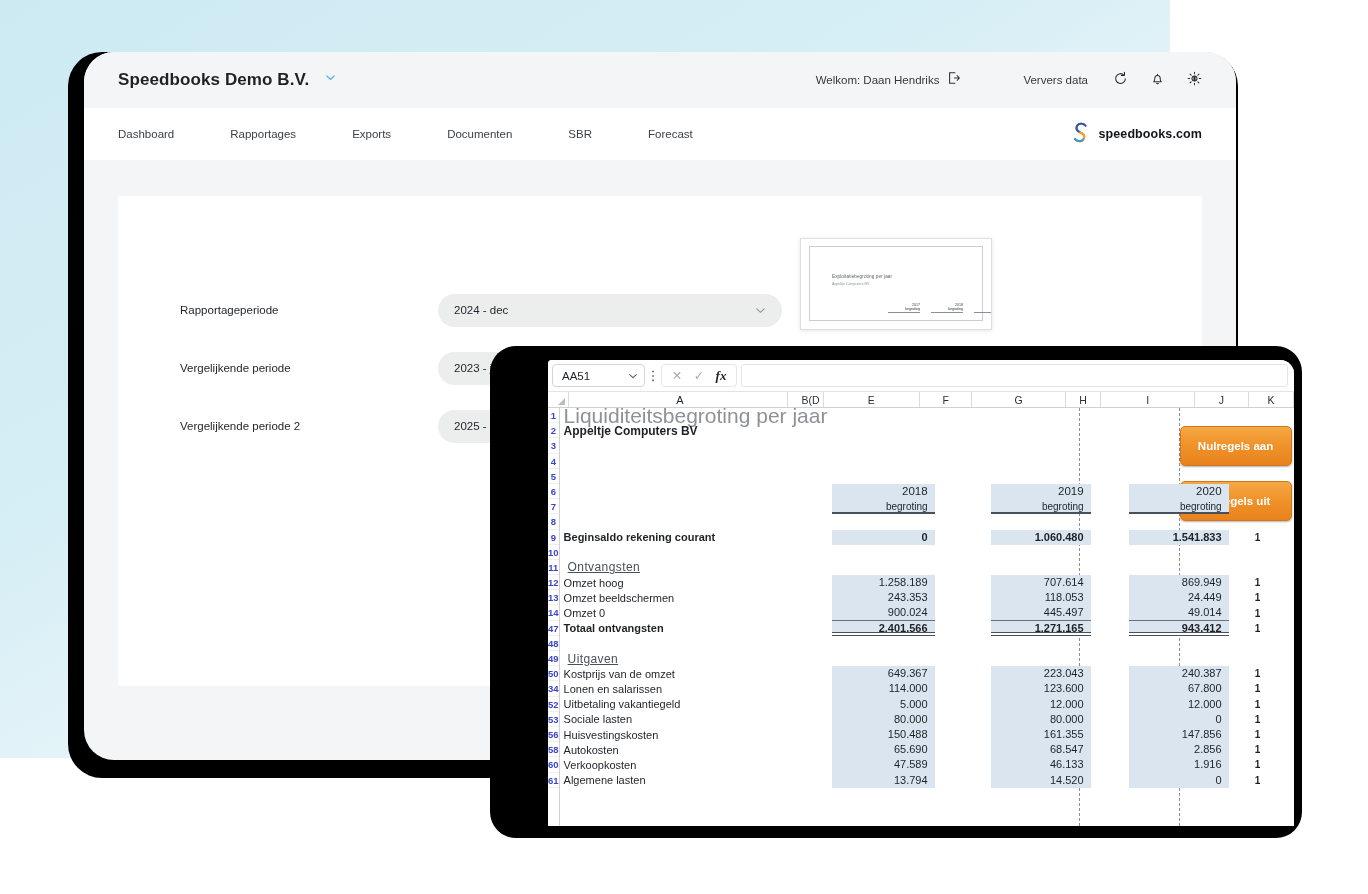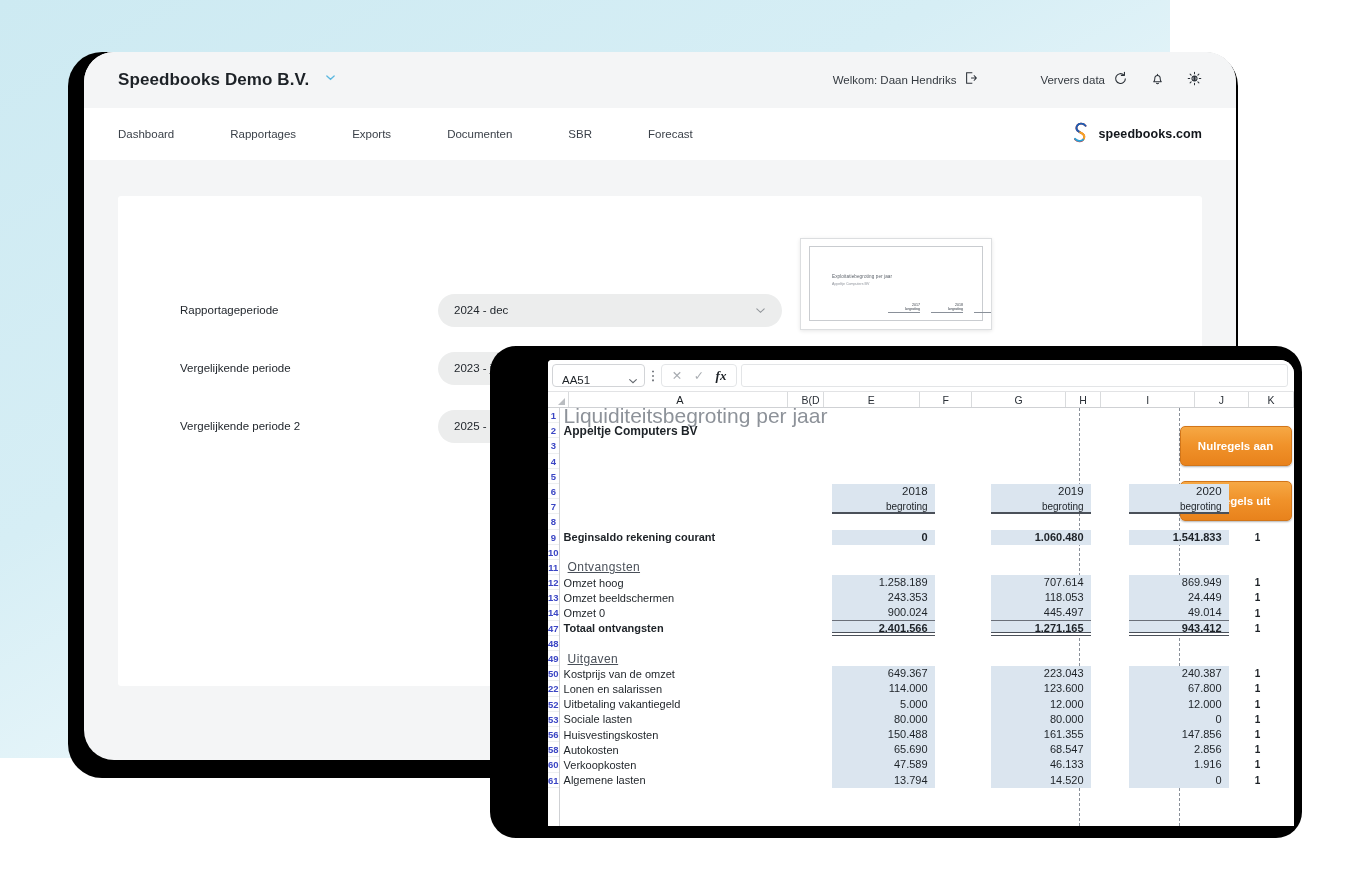--- a/index.html
+++ b/index.html
@@ -56,21 +56,21 @@
   .caret-down {
     display: inline-block; margin-left: 11px; position: relative; top: -2px;
     width: 11px; height: 11px;
   }
   .caret-down svg { display: block; }
   .appbar-right {
     margin-left: auto; display: flex; align-items: center; gap: 22px;
   }
   .welcome-wrap { display: flex; align-items: center; gap: 8px; }
   .welcome-txt { font-size: 11.5px; color: #343a40; }
-  .refresh-wrap { display: flex; align-items: center; gap: 8px; margin-left: 40px; }
+  .refresh-wrap { display: flex; align-items: center; gap: 25px; margin-left: 40px; }
   .refresh-txt { font-size: 11.5px; color: #343a40; }
   .ic { display: block; color: #2b3138; }
 
   
   .navbar {
     height: 52px;
     background: #ffffff;
     display: flex; align-items: center;
     padding: 0 34px;
     position: relative;
@@ -165,21 +165,21 @@
   
   .xl-fbar {
     height: 31px;
     display: flex; align-items: center;
     padding: 0 6px 0 4px;
     background: #ffffff;
   }
   .namebox {
     width: 93px; height: 23px;
     border: 1px solid #d2d4d7; border-radius: 4px;
-    display: flex; align-items: flex-end;
+    display: flex; align-items: center;
     padding: 0 6px 0 9px;
     font-size: 11.5px; color: #1d2227;
     background:#fff;
     gap:24px;
   }
   .namebox .nv { flex: 1; }
   .namebox .nc { width: 10px; height: 10px; opacity: .8; }
   .fdots {
     width: 16px; text-align: center; color: #3b4149; font-size: 13px; line-height: 1;
     letter-spacing: 0; user-select: none;
@@ -482,21 +482,21 @@
             <div class="rnum">9</div>
             <div class="rnum">10</div>
             <div class="rnum">11</div>
             <div class="rnum">12</div>
             <div class="rnum">13</div>
             <div class="rnum">14</div>
             <div class="rnum">47</div>
             <div class="rnum">48</div>
             <div class="rnum">49</div>
             <div class="rnum">50</div>
-            <div class="rnum">22</div>
+            <div class="rnum">34</div>
             <div class="rnum">52</div>
             <div class="rnum">53</div>
             <div class="rnum">56</div>
             <div class="rnum">58</div>
             <div class="rnum">60</div>
             <div class="rnum">61</div>
           </div>
         <div class="sheet" id="sheet">
           <div class="dash-sel"></div>
           <div class="xbtn" id="btn-on">Nulregels aan</div>

